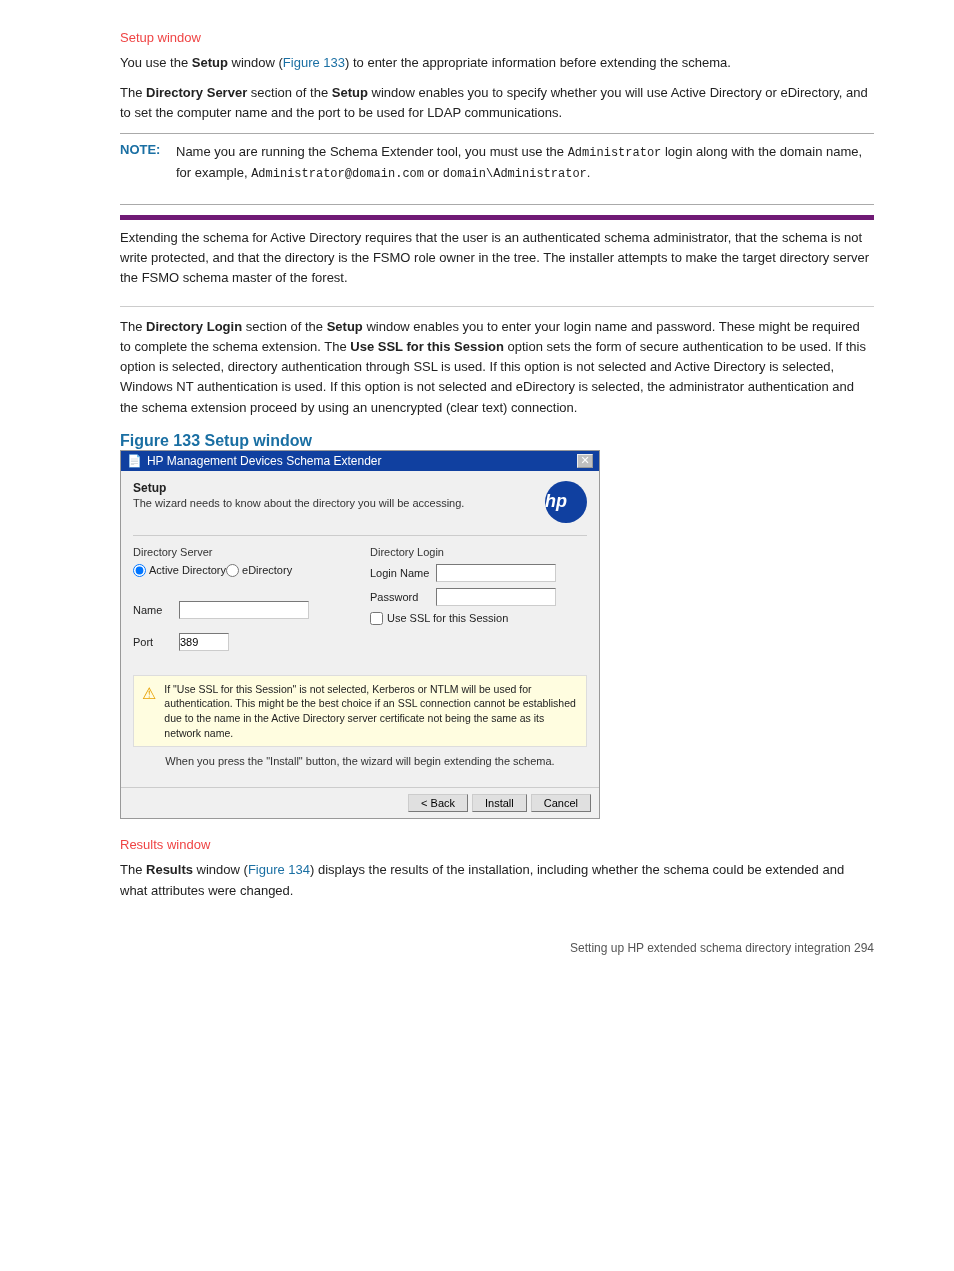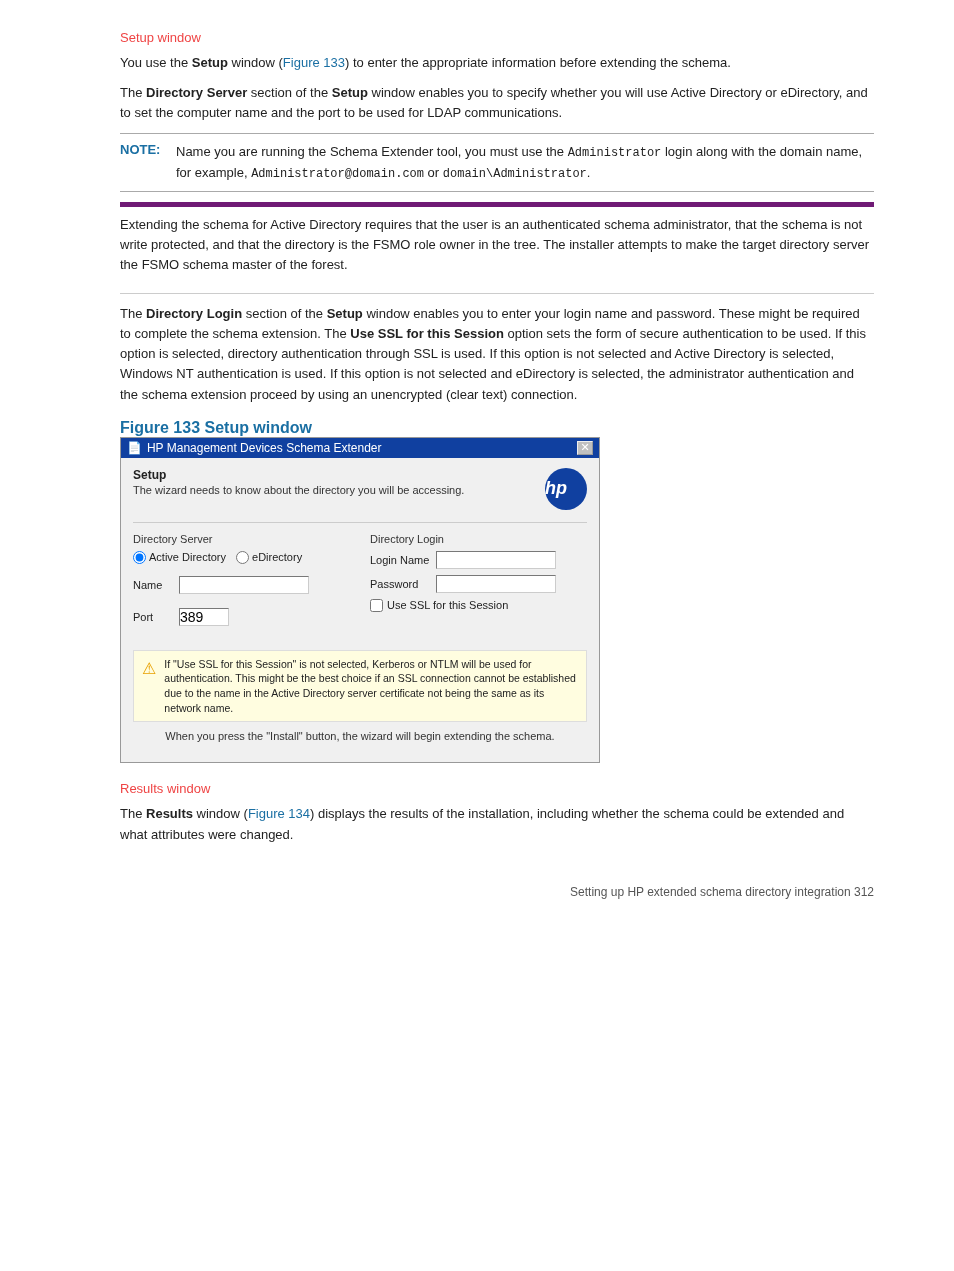--- a/index.html
+++ b/index.html
@@ -21,21 +21,21 @@
     p {
       margin-bottom: 10px;
       line-height: 1.55;
       font-size: 13px;
     }
     .bold { font-weight: bold; }
     .mono { font-family: 'Courier New', monospace; font-size: 12px; }
     .note-box {
       border-top: 1px solid #aaa;
       border-bottom: 1px solid #aaa;
-      padding: 8px 0 7px 0;
+      padding: 8px 0 20px 0;
       margin-bottom: 10px;
       display: flex;
       align-items: flex-start;
       gap: 8px;
     }
     .note-label {
       font-weight: bold;
       color: #1a6fa3;
       font-size: 13px;
       white-space: nowrap;
@@ -134,22 +134,21 @@
     }
     .column-title {
       font-size: 11px;
       color: #333;
       margin-bottom: 6px;
       font-weight: normal;
     }
     .radio-row {
       display: flex;
       align-items: flex-start;
-      gap: 10px;
-      margin-bottom: 12px;
+      margin-bottom: 24px;
       font-size: 11px;
     }
     .radio-item {
       display: flex;
       align-items: center;
       gap: 3px;
     }
     .field-row {
       display: flex;
       align-items: center;
@@ -158,21 +157,21 @@
       font-size: 11px;
     }
     .field-label {
       width: 40px;
       text-align: left;
     }
     .field-input {
       border: 1px inset #ccc;
       background: #fff;
       height: 18px;
-      font-size: 14px;
+      font-size: 11px;
     }
     .field-input-wide { width: 130px; }
     .field-input-short { width: 50px; }
     .login-field-row {
       display: flex;
       align-items: center;
       gap: 6px;
       margin-bottom: 6px;
       font-size: 11px;
     }
@@ -347,23 +346,28 @@
     </div>
 
     <div class="dialog-warning">
       <span class="warning-icon">⚠</span>
       <span>If "Use SSL for this Session" is not selected, Kerberos or NTLM will be used for authentication. This might be the best choice if an SSL connection cannot be established due to the name in the Active Directory server certificate not being the same as its network name.</span>
     </div>
 
     <div class="dialog-install-note">When you press the "Install" button, the wizard will begin extending the schema.</div>
   </div>
 
+  <div class="dialog-buttons">
+    <button class="dialog-btn">&lt; Back</button>
+    <button class="dialog-btn">Install</button>
+    <button class="dialog-btn">Cancel</button>
+  </div>
 </div>
 
 <h2 class="section-heading">Results window</h2>
 
 <p>
   <span>The </span><span class="bold">Results</span><span> window (</span><a class="figure-link link-text" href="#figure134"><span>Figure 134</span></a><span>) displays the results of the installation, including whether the schema could be extended and what attributes were changed.</span>
 </p>
 
 <div class="page-footer">
-  <span>Setting up HP extended schema directory integration   312</span>
+  <span>Setting up HP extended schema directory integration   294</span>
 </div>
 
 </body></html>

